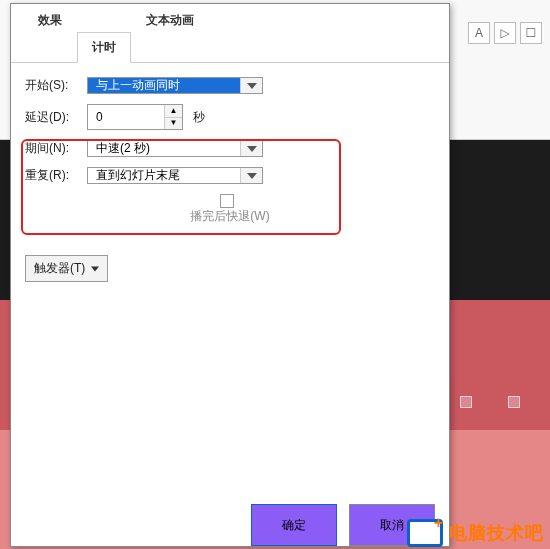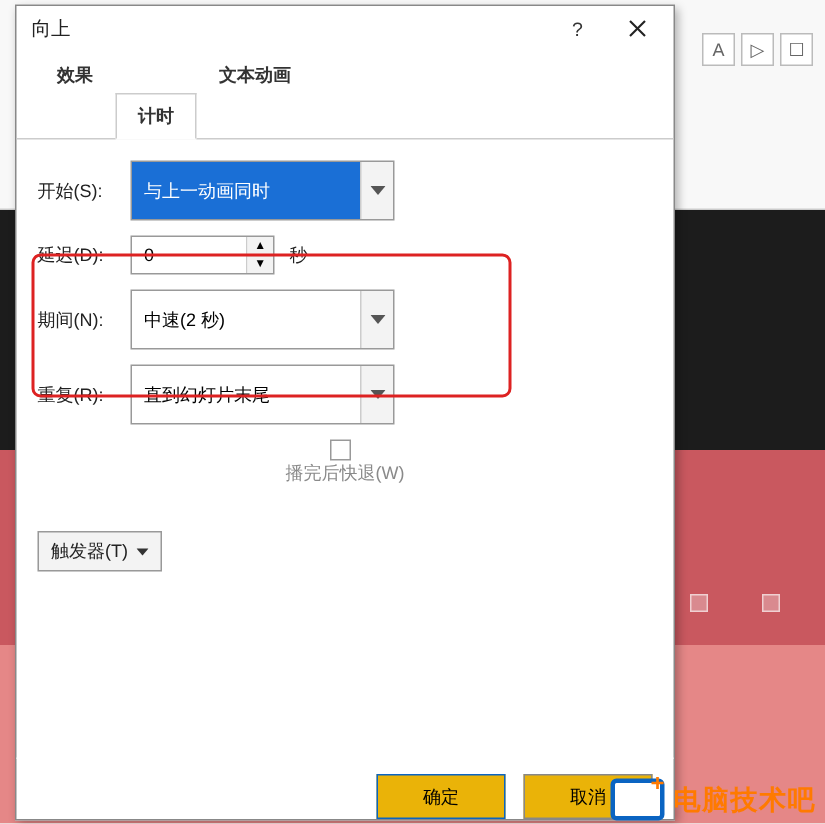--- a/index.html
+++ b/index.html
@@ -106,21 +106,21 @@
     display:flex; align-items:center;
     margin-bottom: 10px;
   }
   .lbl {
     width: 62px;
     color:#222;
   }
   .combo {
     display:flex; align-items:stretch;
     border:1px solid #999;
-    height:40px;
+    height:17px;
     background:#fff;
     justify-content:flex-end;
   }
   .combo .val {
     flex:1; padding:0 8px;
     display:flex; align-items:center;
     white-space:nowrap;
   }
   .combo .val.sel {
     background:#1a6fd6;
@@ -187,23 +187,23 @@
   }
   .trigger-btn .caret { margin-left:6px; }
 
   .btn-row {
     display:flex; justify-content:flex-end;
     padding: 10px 14px 0 14px;
     gap:12px;
     border-top:1px solid #fff;
   }
   .btn {
-    min-width:86px; height:30px;
+    min-width:86px; height:42px;
     border:1px solid #888;
-    background:#eab308;
+    background:#8b5cf6;
     display:flex; align-items:center; justify-content:center;
   }
   .btn.primary { border:1px solid #0a64c2; }
 
   
   .wm {
     position:absolute;
     right:6px; bottom:2px;
     font-weight:700;
     color:#ff7a00;
@@ -245,34 +245,20 @@
       </div>
   </div>
   <div class="bg-dark"></div>
   <div class="bg-pink1"></div>
   <div class="bg-pink2"></div>
   <div class="bg-handle" style="right:78px; top:396px;"></div>
   <div class="bg-handle" style="right:30px; top:396px;"></div>
 </div>
 
 <div class="dialog">
-  <div class="titlebar">
-    <div class="ttl">向上</div>
-    <div class="tbtns">
-      <div>
-          <span>?</span>
-        </div>
-      <div>
-        <svg width="12" height="12" viewBox="0 0 12 12">
-          <line x1="1" y1="1" x2="11" y2="11" stroke="#222" stroke-width="1.4"></line>
-          <line x1="11" y1="1" x2="1" y2="11" stroke="#222" stroke-width="1.4"></line>
-        </svg>
-      </div>
-    </div>
-  </div>
 
   <div class="tabs">
     <div class="tab">效果</div>
     <div class="tab active">计时</div>
     <div class="tab">文本动画</div>
   </div>
 
   <div class="form-area">
 
     <div class="row">

